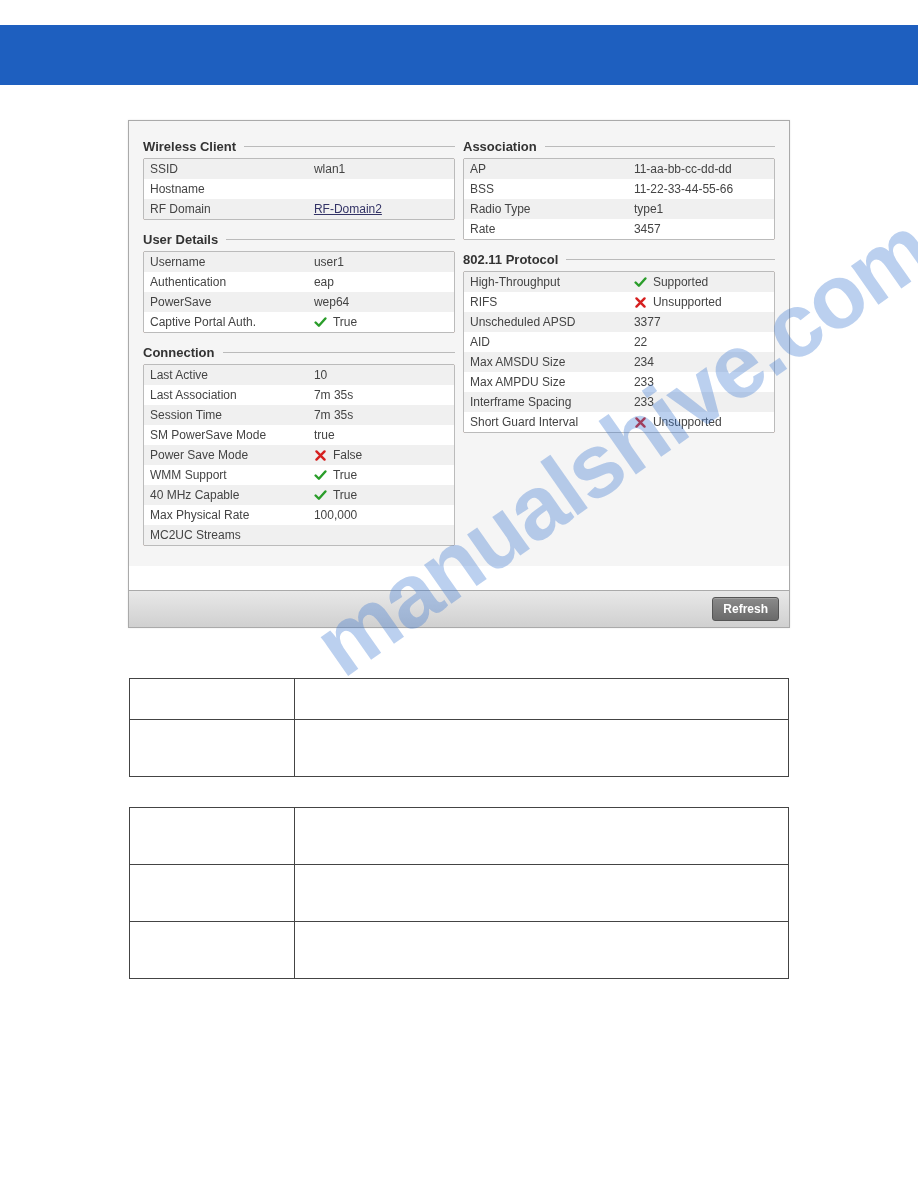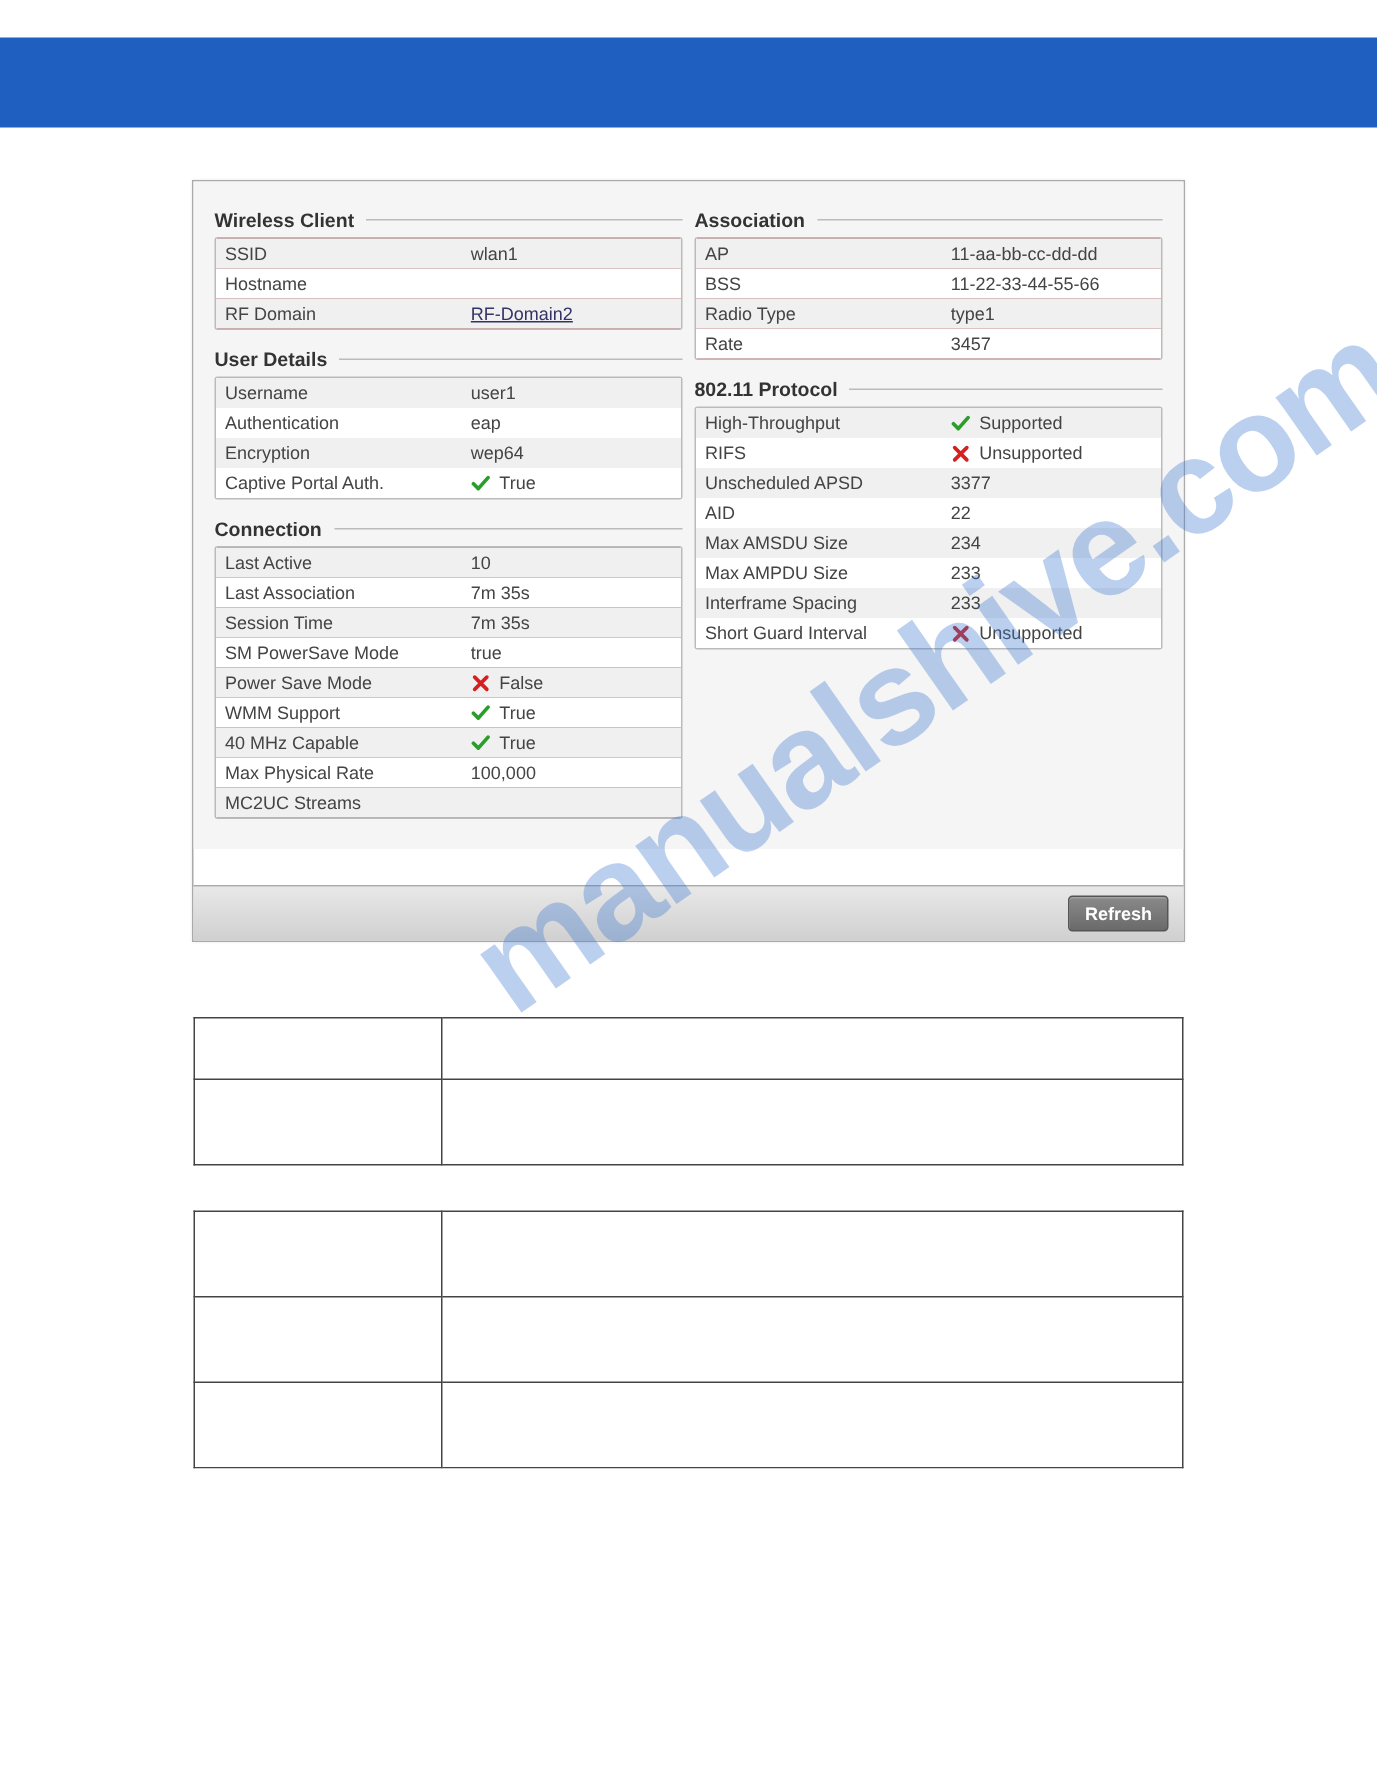--- a/index.html
+++ b/index.html
@@ -41,21 +41,21 @@
     margin: 6px 0 4px 0;
   }
   .section-title .rule {
     flex: 1;
     height: 0;
     border-top: 1px solid #bbb;
   }
   .kv-box {
     border: 1px solid #bbb;
     border-radius: 2px;
-    background: #7f1d1d;
+    background: #c2410c;
     font-size: 12px;
     color: #444;
     margin-bottom: 12px;
   }
   .kv-row {
     display: flex;
     padding: 3px 6px;
   }
   .kv-row:nth-child(odd) {
     background: #f0f0f0;
@@ -176,21 +176,21 @@
         <div class="kv-box" id="box-user-details">
             <div class="kv-row">
               <div class="kv-key">Username</div>
               <div class="kv-val">user1</div>
             </div>
             <div class="kv-row">
               <div class="kv-key">Authentication</div>
               <div class="kv-val">eap</div>
             </div>
             <div class="kv-row">
-              <div class="kv-key">Encryption</div>
+              <div class="kv-key">PowerSave</div>
               <div class="kv-val">wep64</div>
             </div>
             <div class="kv-row">
               <div class="kv-key">Captive Portal Auth.</div>
               <div class="kv-val">
                 <svg class="icon" viewBox="0 0 16 16">
                   <path d="M2 8 L6 12 L14 3" stroke="#2a9d2a" stroke-width="3" fill="none" stroke-linecap="round" stroke-linejoin="round"></path>
                 </svg>
                 <span>True</span>
               </div>

